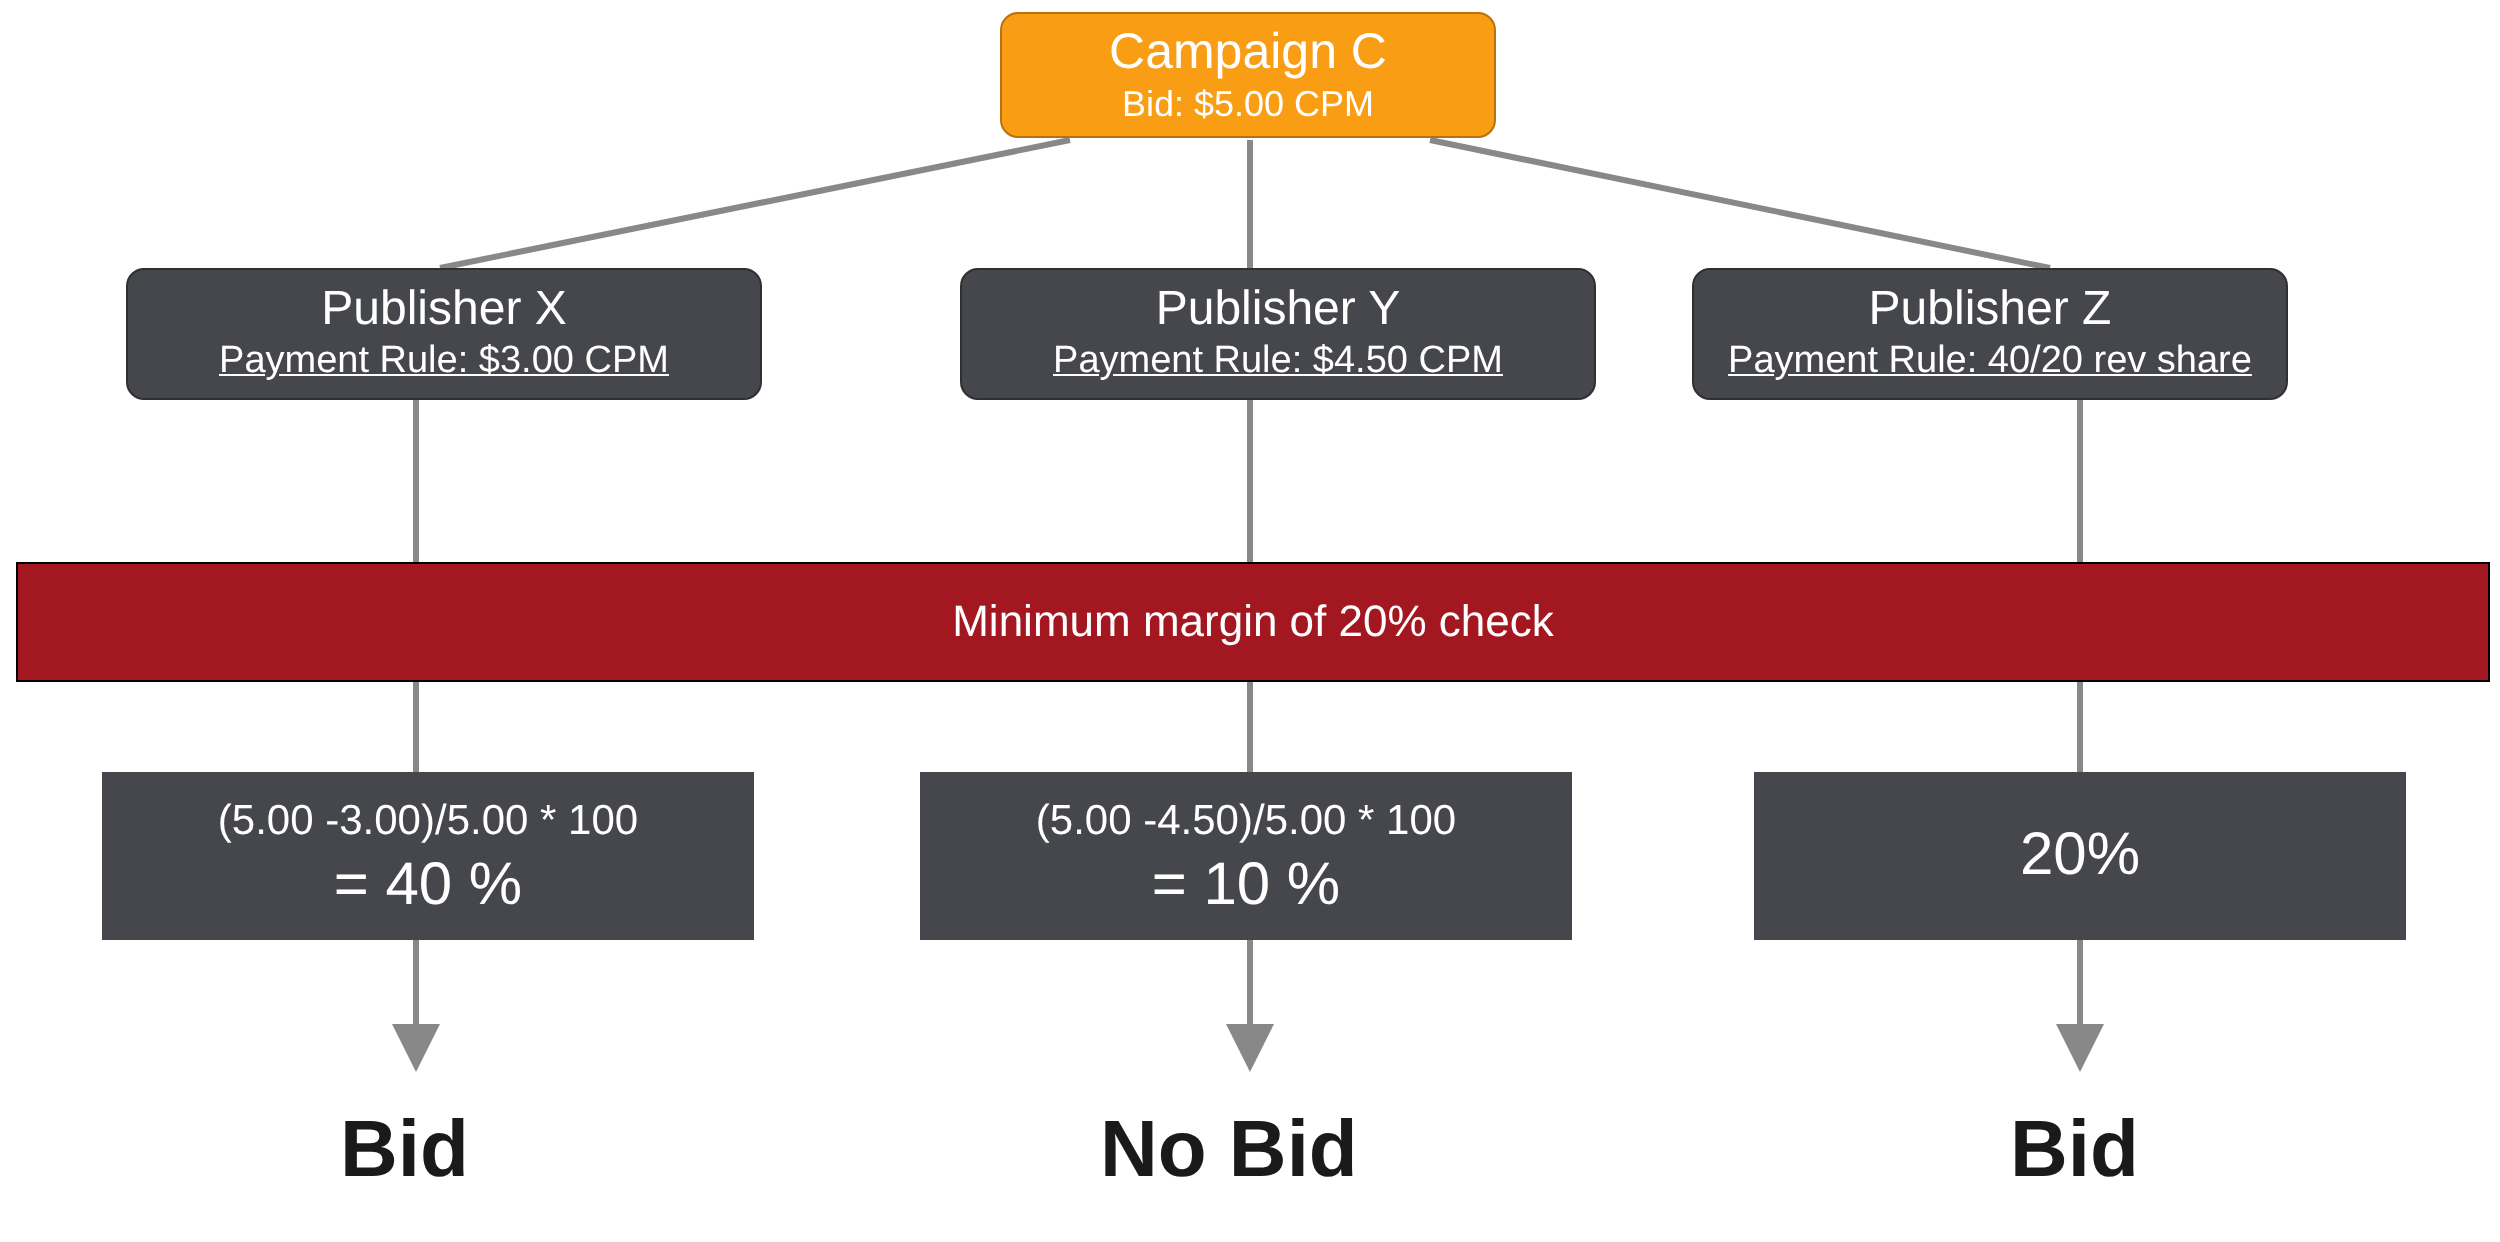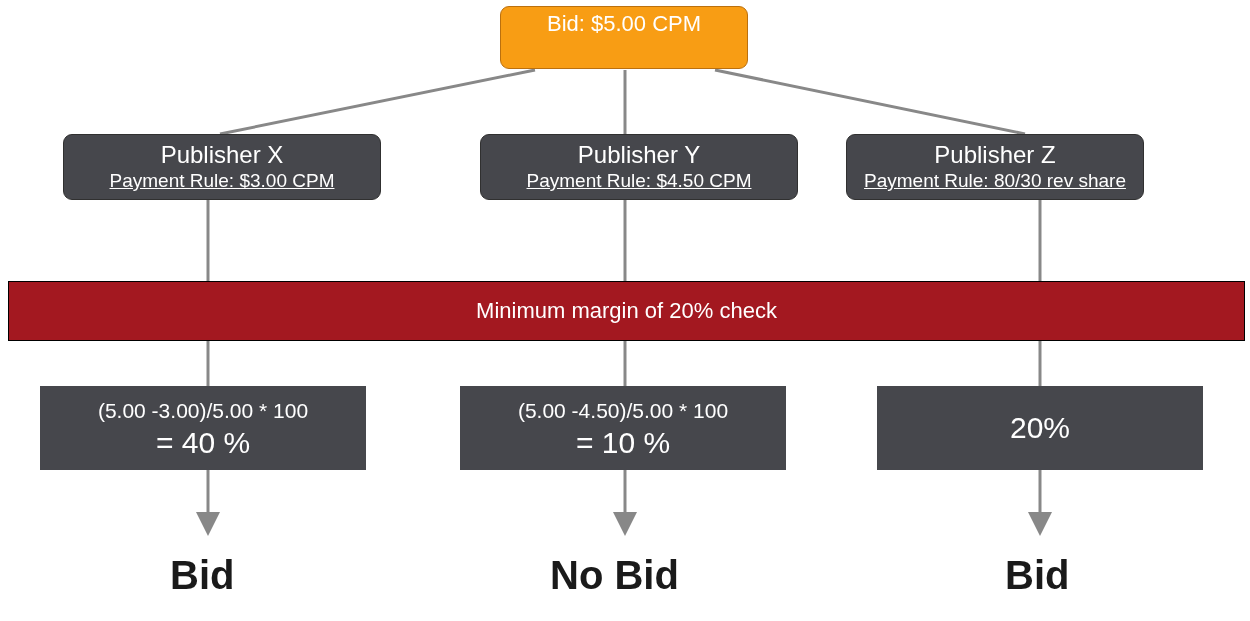--- a/index.html
+++ b/index.html
@@ -23,21 +23,21 @@
     }
     .campaign {
       left: 500px; top: 6px;
       width: 248px; height: 63px;
       background: #f89d14;
       border: 1.5px solid #bb700e;
       border-radius: 9px;
       padding-top: 4px;
     }
     .campaign .title { font-size: 25px; line-height: 1.25; }
-    .campaign .sub { font-size: 22px; }
+    .campaign .sub { font-size: 18px; }
     .publisher {
       width: 318px; height: 66px;
       background: #46474c;
       border: 1.5px solid #303030;
       border-radius: 9px;
       padding-top: 4px;
     }
     .publisher .title { font-size: 24px; line-height: 1.3; }
     .publisher .sub { font-size: 19px; text-decoration: underline; }
     .pubX { left: 63px; top: 134px; }
@@ -60,21 +60,21 @@
       width: 326px; height: 84px;
       background: #46474c;
       color: #fff;
       display: flex;
       flex-direction: column;
       align-items: center;
       justify-content: center;
     }
     .calc .formula { font-size: 21px; line-height: 1.45; }
     .calc .result { font-size: 30px; }
-    .calcX { left: 40px; top: 386px; }
+    .calcX { left: 51px; top: 386px; }
     .calcY { left: 460px; top: 386px; }
     .calcZ { left: 877px; top: 386px; justify-content: center; }
     .outcome {
       position: absolute;
       font-size: 40px;
       font-weight: 700;
       color: #1a1a1a;
     }
     .outX { left: 170px; top: 553px; }
     .outY { left: 550px; top: 553px; }
@@ -97,34 +97,35 @@
   <line x1="208" y1="200" x2="208" y2="386" stroke="#888" stroke-width="3"></line>
   <line x1="625" y1="200" x2="625" y2="386" stroke="#888" stroke-width="3"></line>
   <line x1="1040" y1="200" x2="1040" y2="386" stroke="#888" stroke-width="3"></line>
 
   <line x1="208" y1="470" x2="208" y2="530" stroke="#888" stroke-width="3" marker-end="url(#arrowhead)"></line>
   <line x1="625" y1="470" x2="625" y2="530" stroke="#888" stroke-width="3" marker-end="url(#arrowhead)"></line>
   <line x1="1040" y1="470" x2="1040" y2="530" stroke="#888" stroke-width="3" marker-end="url(#arrowhead)"></line>
 </svg>
 
 <div class="box campaign">
+  <div class="title">Campaign C</div>
   <div class="sub">Bid: $5.00 CPM</div>
 </div>
 
 <div class="box publisher pubX">
   <div class="title">Publisher X</div>
   <div class="sub">Payment Rule: $3.00 CPM</div>
 </div>
 <div class="box publisher pubY">
   <div class="title">Publisher Y</div>
   <div class="sub">Payment Rule: $4.50 CPM</div>
 </div>
 <div class="box publisher pubZ">
   <div class="title">Publisher Z</div>
-  <div class="sub">Payment Rule: 80/30 rev share</div>
+  <div class="sub">Payment Rule: 40/20 rev share</div>
 </div>
 
 <div class="checkbar">
   <span>Minimum margin of 20% check</span>
 </div>
 
 <div class="calc calcX">
   <div class="formula">(5.00 -3.00)/5.00 * 100</div>
   <div class="result">= 40 %</div>
 </div>

